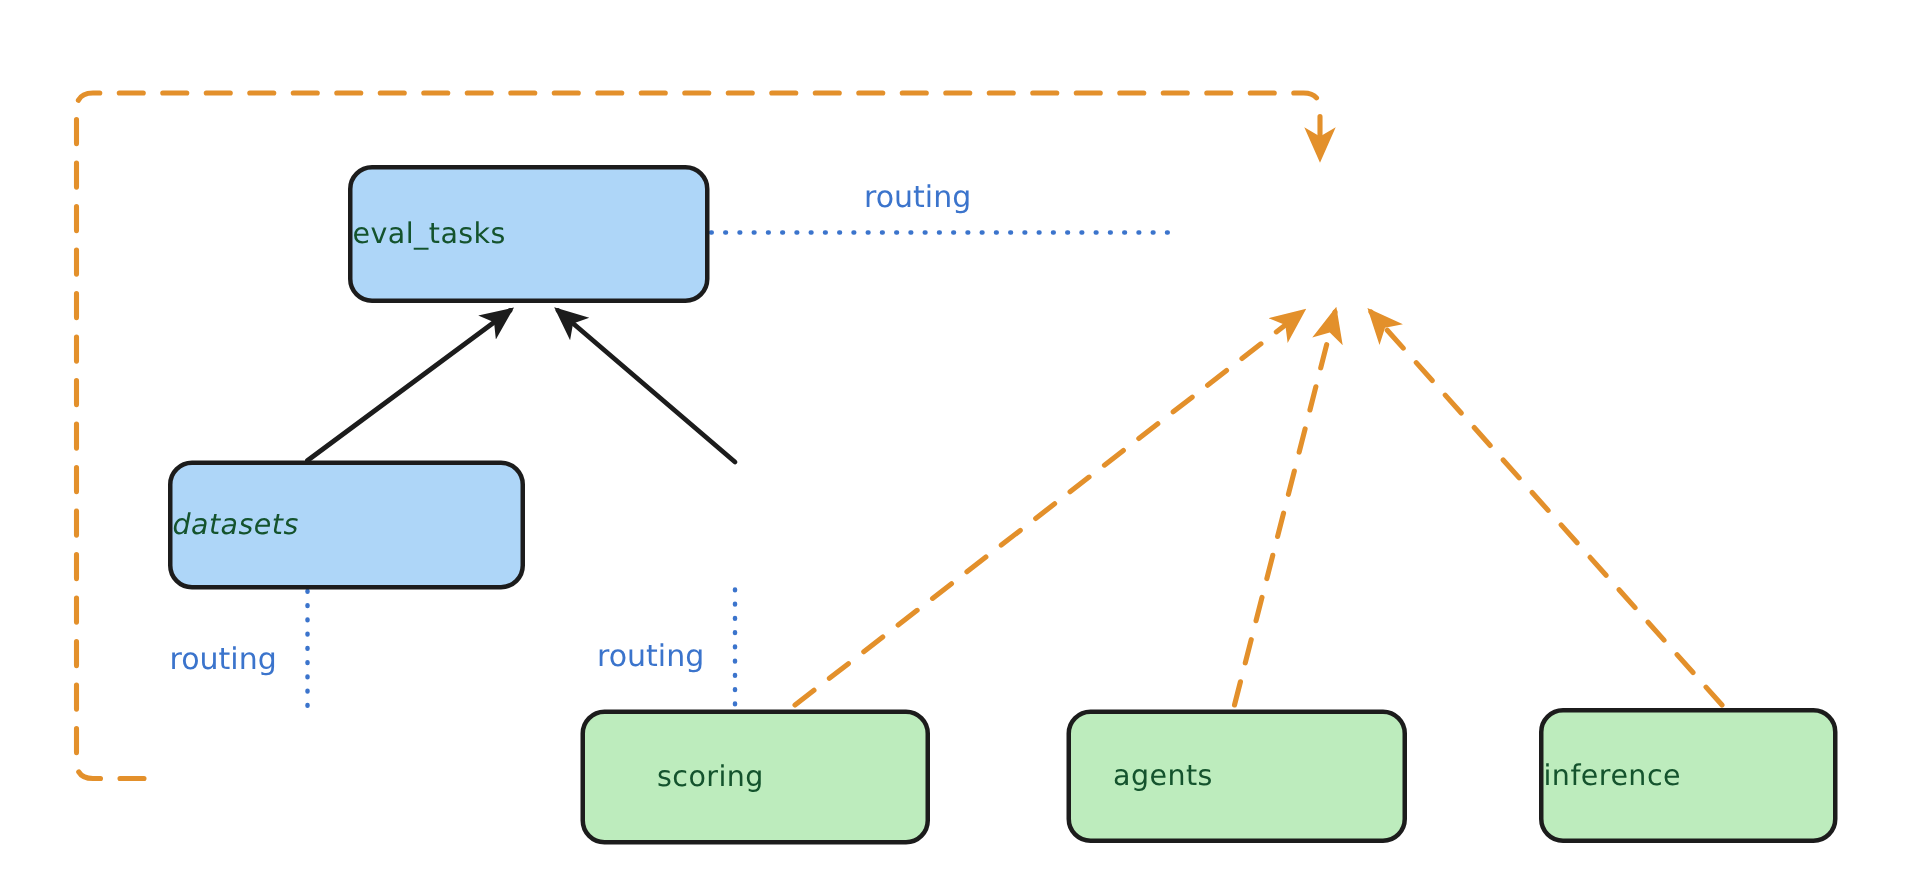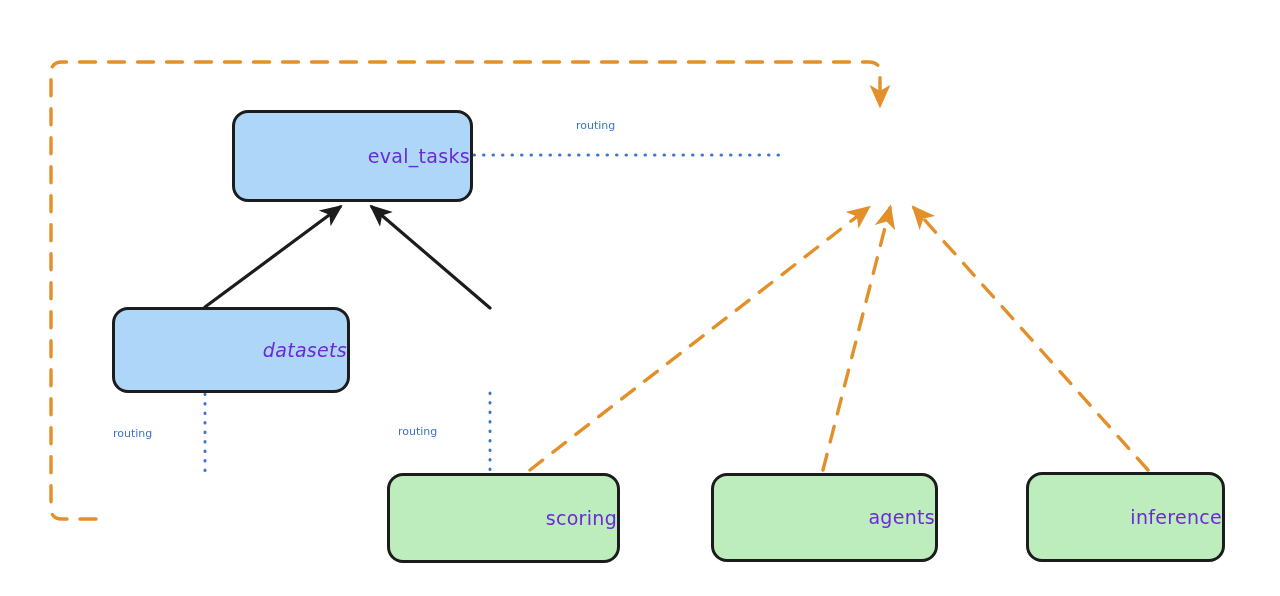--- a/index.html
+++ b/index.html
@@ -22,38 +22,38 @@
     width: 1280px;
     height: 596px;
   }
   .node {
     position: absolute;
     box-sizing: border-box;
     border: 3px solid #1c1c1c;
     border-radius: 16px;
     display: flex;
     align-items: center;
-    justify-content: flex-end;
+    justify-content: flex-start;
     text-align: center;
-    color: #6d28d9;
+    color: #14532d;
     font-size: 19px;
     letter-spacing: 0.3px;
     z-index: 5;
   }
   .node.blue  { background: #aed6f8; }
   .node.green { background: #bdecbd; }
   .node-label {
     display: block;
     line-height: 1;
     white-space: nowrap;
   }
   .edge-label {
     position: absolute;
     color: #3b74cc;
-    font-size: 11px;
+    font-size: 20px;
     white-space: nowrap;
     z-index: 6;
   }
 </style>
 </head>
 <body>
 
 <div id="canvas">
 
   <svg id="edge-layer" viewBox="0 0 1280 596" xmlns="http://www.w3.org/2000/svg">

